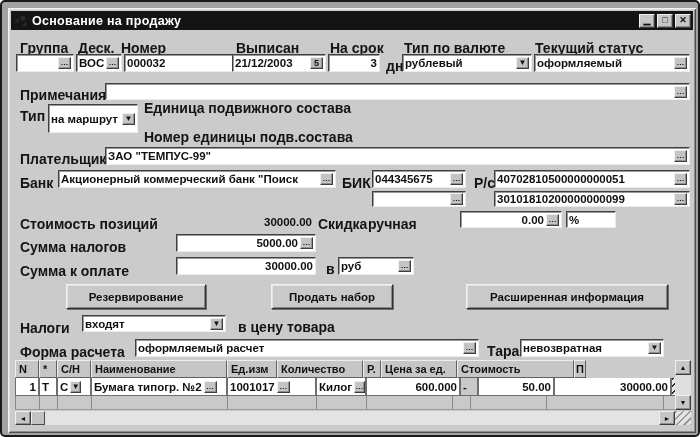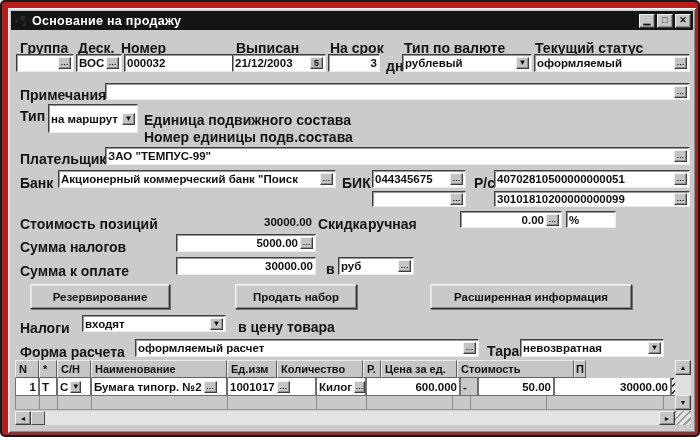--- a/index.html
+++ b/index.html
@@ -1,17 +1,17 @@
 <!DOCTYPE html>
 <html><head>
 <meta charset="utf-8">
 <style>
   * { margin:0; padding:0; box-sizing:border-box; }
   body { background:#ffffff; font-family:"Liberation Sans", sans-serif; }
-  #screen { position:relative; width:700px; height:437px; background:#b91c1c;
+  #screen { position:relative; width:700px; height:437px; background:#a3a3a3;
             border:2px solid #1a1a1a; border-radius:5px; overflow:hidden; }
   #win { position:absolute; left:6px; top:6px; width:688px; height:425px; background:#cbcbcb;
          box-shadow: inset 1px 1px 0 #f4f4f4, inset -1px -1px 0 #4e4e4e,
                      inset 2px 2px 0 #dddddd, inset -2px -2px 0 #8d8d8d; }
   .titlebar { position:absolute; left:3px; top:3px; width:682px; height:19px; background:#141414;
               display:flex; align-items:center; gap:4px; padding:0 2px; }
   .title { color:#ffffff; font-weight:bold; font-size:12.5px; letter-spacing:.3px; flex:1;
            white-space:nowrap; overflow:hidden; }
   .winbtns { display:flex; gap:2px; }
   .winbtn { width:16px; height:14px; background:#c6c6c6; border:1px solid;
@@ -28,21 +28,21 @@
   .field .val.right { text-align:right; }
   .mini { flex:0 0 auto; width:13px; height:12px; margin-left:2px; background:#c4c4c4;
           border:1px solid; border-color:#efefef #3e3e3e #3e3e3e #efefef;
           box-shadow: inset -1px -1px 0 #909090; font-size:8px; font-weight:bold; color:#111;
           display:flex; align-items:center; justify-content:center; cursor:pointer; padding:0; line-height:1; }
   .mini.cal { background:#b9b9b9; font-size:9px; }
   .pushbtn { position:absolute; height:25px; background:#c9c9c9; border:1px solid;
              border-color:#f2f2f2 #323232 #323232 #f2f2f2;
              box-shadow: inset 1px 1px 0 #e2e2e2, inset -1px -1px 0 #898989, 1px 1px 0 #6f6f6f;
              font-size:11.5px; font-weight:bold; color:#101010; display:flex; align-items:center;
-             justify-content:center; cursor:pointer; white-space:nowrap; padding:0 6px; }
+             justify-content:center; cursor:pointer; white-space:nowrap; padding:0 6px;margin-left:36px; }
   .statictext { position:absolute; font-size:11.5px; font-weight:bold; color:#101010;
                 text-align:right; white-space:nowrap; }
   .tbl { position:absolute; left:7px; top:352px; width:676px; }
   .thead, .trow { display:flex; }
   .th { height:18px; background:#c6c6c6; border:1px solid; border-color:#eeeeee #5f5f5f #5f5f5f #eeeeee;
         font-size:11px; font-weight:bold; color:#111; padding:2px 3px; white-space:nowrap;
         overflow:hidden; flex:0 0 auto; }
   .td { height:18px; background:#ffffff; border:1px solid #6e6e6e; border-top:none; margin-left:0;
         font-size:11.5px; font-weight:bold; color:#101010; padding:0 2px; white-space:nowrap;
         overflow:hidden; flex:0 0 auto; display:flex; align-items:center; }
@@ -146,21 +146,21 @@
         </button>
   </div>
 
   <span class="lbl" style="left:12px;top:100px">Тип</span>
   <div class="field" style="left:40px;top:96px;width:90px;height:29px">
     <span class="val">на маршрут</span>
     <button class="mini">
           <span>▼</span>
         </button>
   </div>
-  <span class="lbl" style="left:136px;top:104px">Единица подвижного состава</span>
+  <span class="lbl" style="left:136px;top:92px">Единица подвижного состава</span>
   <span class="lbl" style="left:136px;top:121px">Номер единицы подв.состава</span>
 
   <span class="lbl" style="left:12px;top:143px">Плательщик</span>
   <div class="field" style="left:97px;top:139px;width:585px">
     <span class="val">ЗАО "ТЕМПУС-99"</span>
     <button class="mini">
           <span>…</span>
         </button>
   </div>
 

